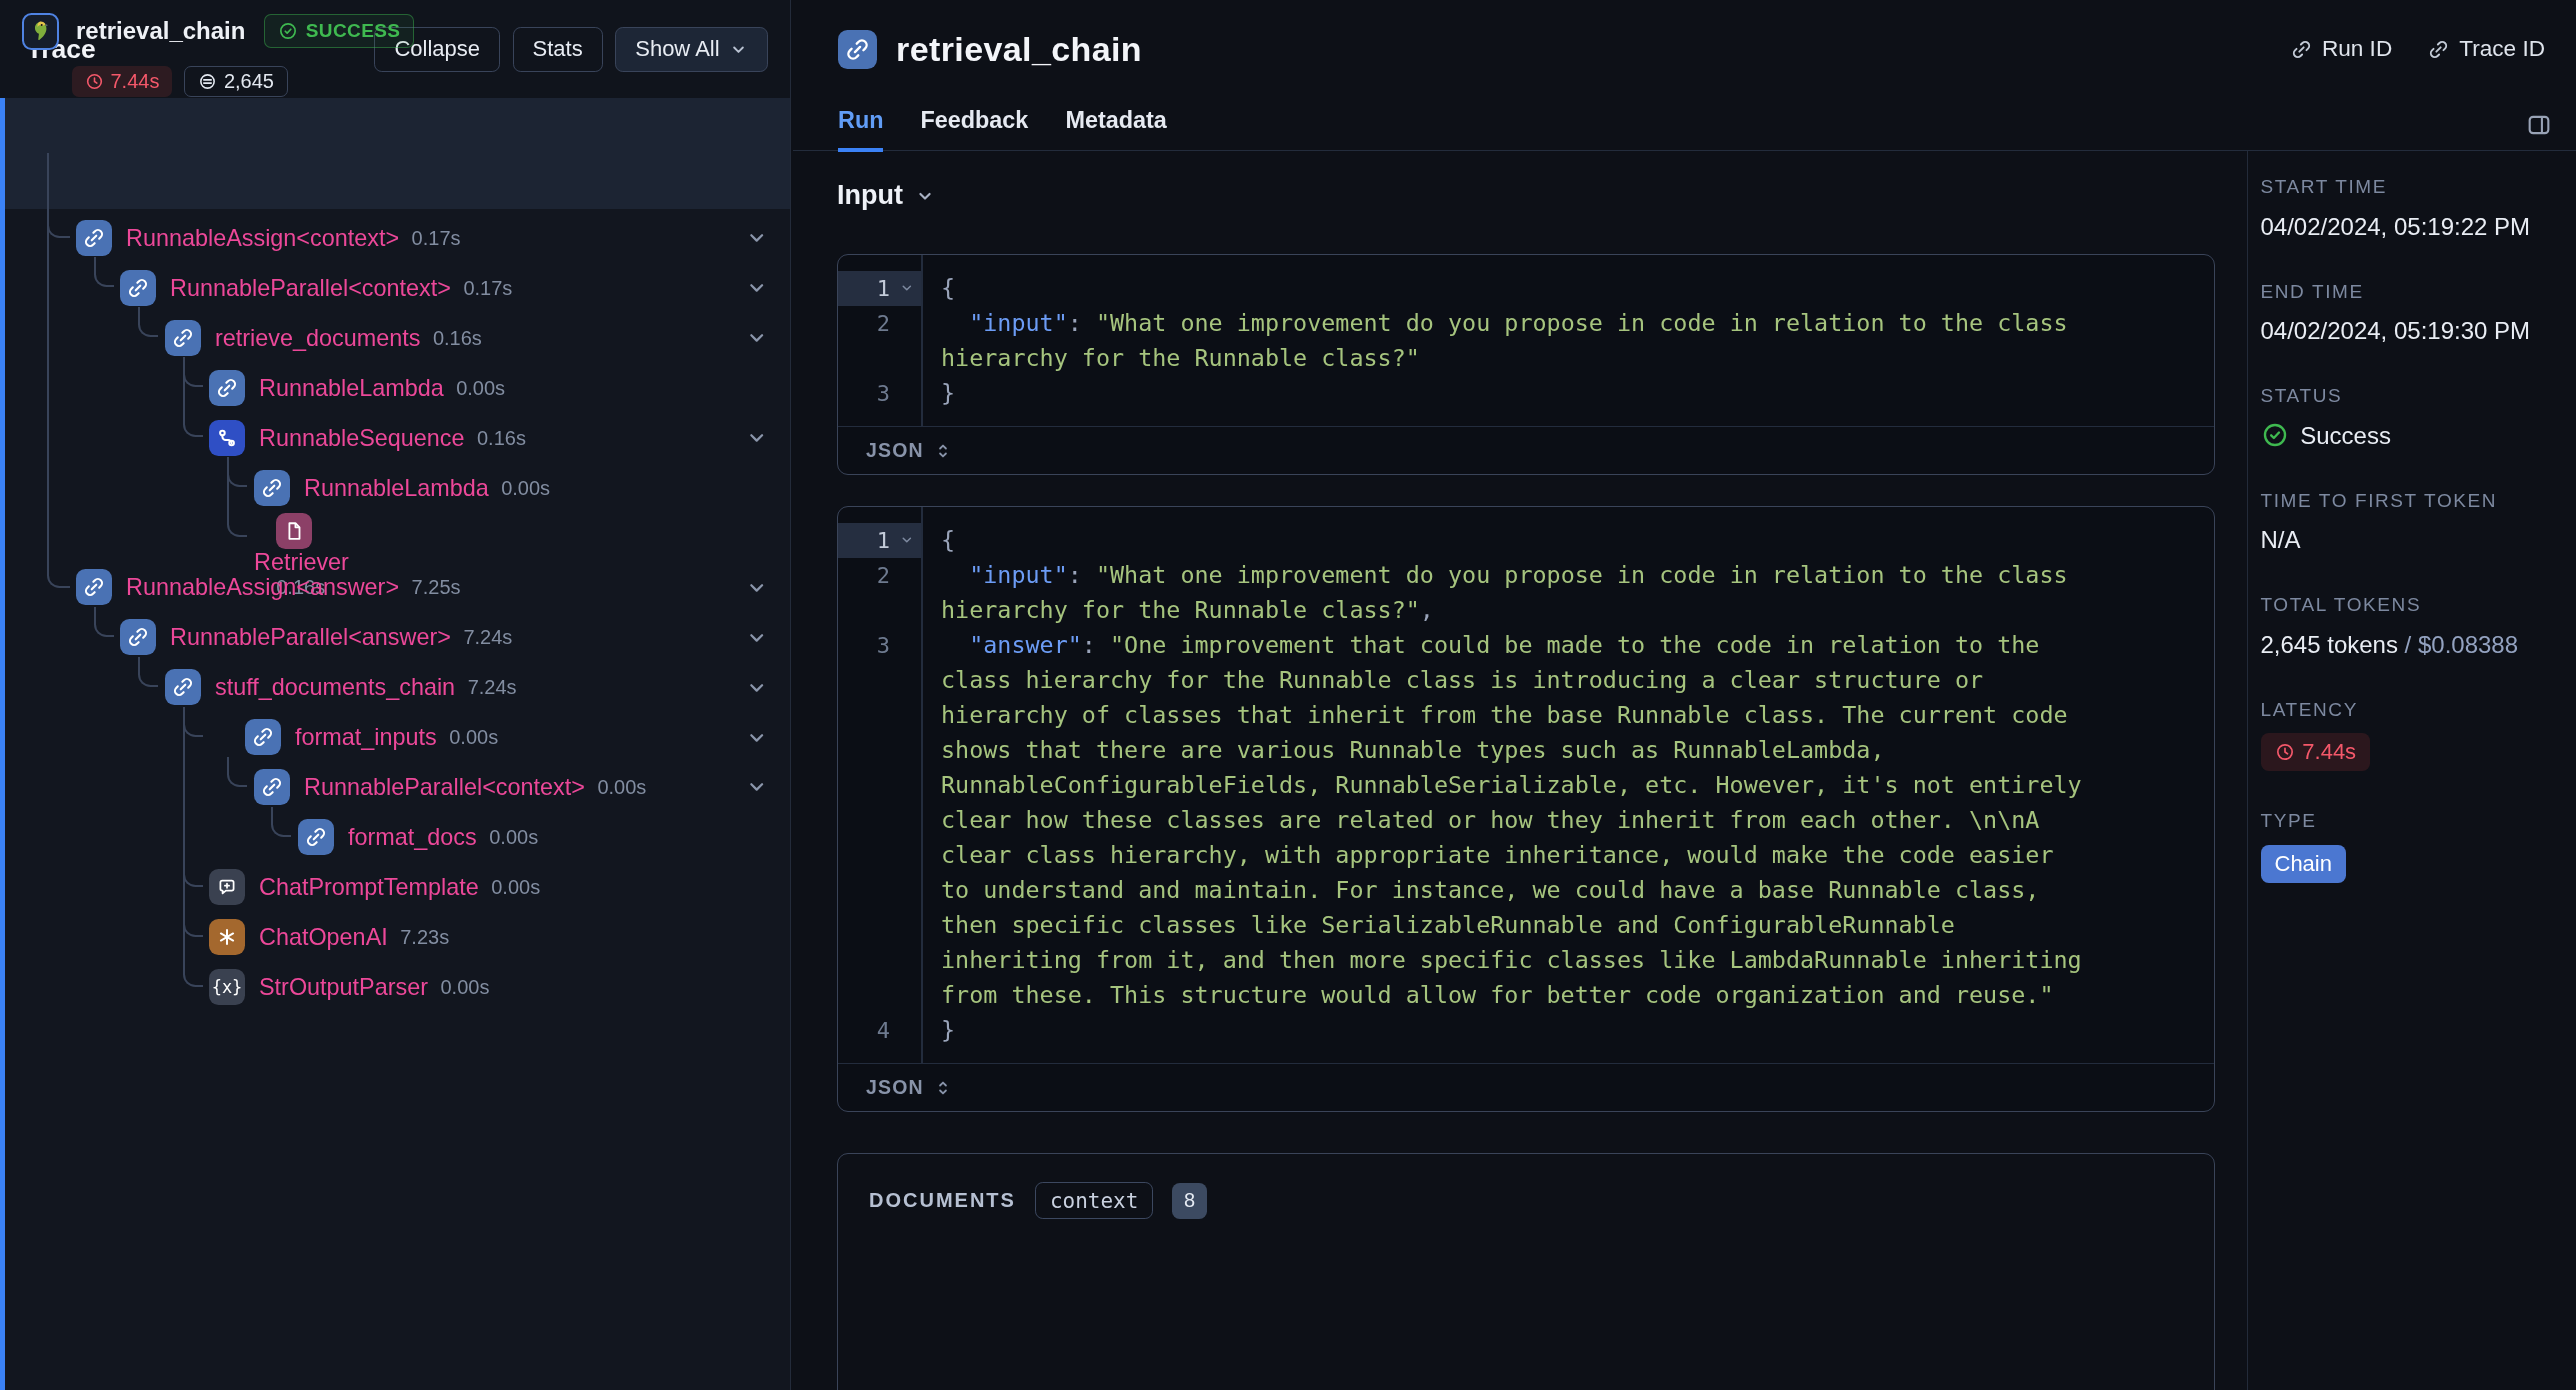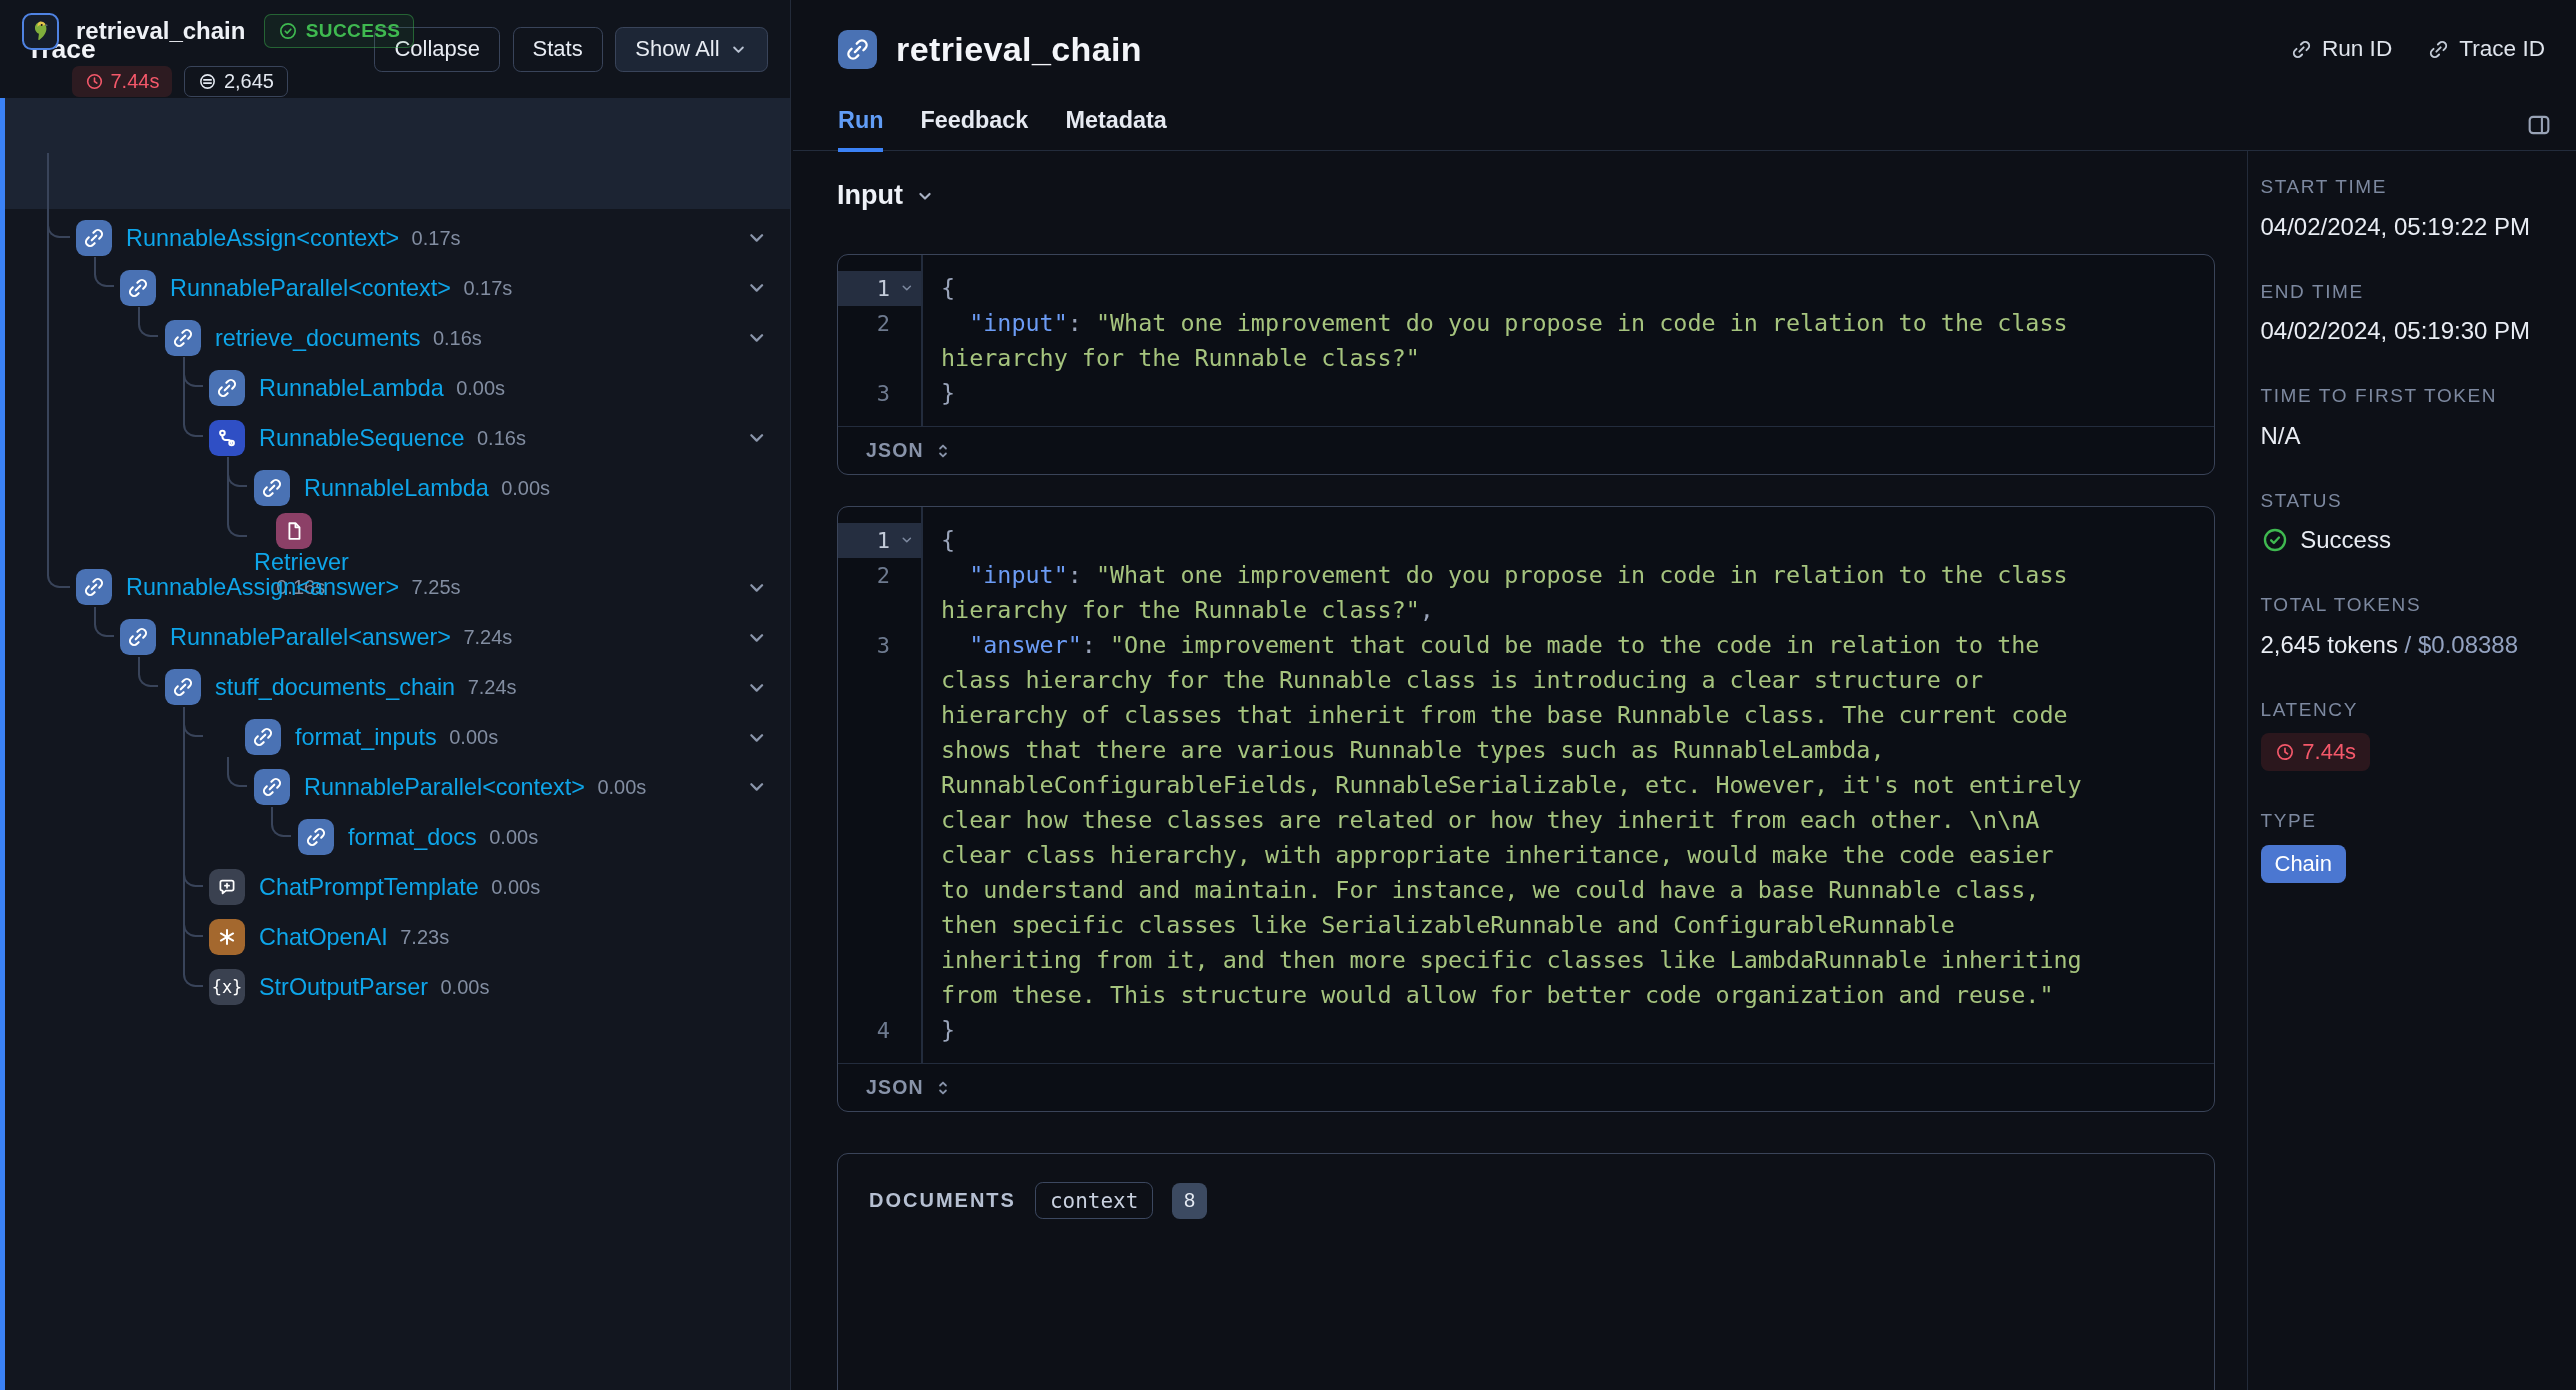--- a/index.html
+++ b/index.html
@@ -40,21 +40,21 @@
   .elbow{position:absolute;border-left:2.3px solid var(--line);border-bottom:2.3px solid var(--line);border-bottom-left-radius:12.5px;}
   .trow{position:absolute;height:50px;display:flex;align-items:center;z-index:2;}
   .ticon{width:36px;height:36px;border-radius:9.4px;display:flex;align-items:center;justify-content:center;flex:0 0 36px;}
   .ticon svg{width:22px;height:22px;}
   .ticon.chain-link{background:var(--icon-link);}
   .ticon.sequence{background:var(--icon-sequence);}
   .ticon.retriever-doc{background:var(--icon-retriever);}
   .ticon.prompt-template,.ticon.output-parser{background:var(--icon-neutral);}
   .ticon.openai{background:var(--icon-openai);}
   .parser-txt{font-family:"DejaVu Sans Mono","Liberation Mono",monospace;font-size:17px;color:#fff;}
-  .tlabel{margin-left:14px;font-size:23.4px;color:#0ea5e9;font-weight:500;white-space:nowrap;}
+  .tlabel{margin-left:14px;font-size:23.4px;color:#ec4899;font-weight:500;white-space:nowrap;}
   .tdur{margin-left:12.5px;font-size:20px;color:var(--muted2);}
   .tchev{position:absolute;width:23.4px;height:23.4px;color:#8b96ab;z-index:2;}
 
   
   .main{position:absolute;left:793px;top:0;right:0;bottom:0;background:var(--bg);}
   .mhead{position:absolute;top:0;left:0;right:0;height:151px;border-bottom:1.6px solid #232c3c;}
   .title-row{position:absolute;left:45px;top:30px;display:flex;align-items:center;gap:19px;}
   .title-icon{width:39px;height:39px;border-radius:9.4px;background:var(--icon-link);display:flex;align-items:center;justify-content:center;}
   .title-icon svg{width:25px;height:25px;}
   .page-title{font-size:34px;font-weight:700;color:#f3f5f9;letter-spacing:0.4px;}
@@ -557,34 +557,34 @@
     <div id="meta-fields">
         <div class="fld">
           <div class="flabel">START TIME</div>
           <div class="fvalue">04/02/2024, 05:19:22 PM</div>
         </div>
         <div class="fld">
           <div class="flabel">END TIME</div>
           <div class="fvalue">04/02/2024, 05:19:30 PM</div>
         </div>
         <div class="fld">
-          <div class="flabel">TIME TO FIRST TOKEN</div>
-          <div class="fvalue">N/A</div>
-        </div>
-        <div class="fld">
           <div class="flabel">STATUS</div>
           <div class="fvalue status-row">
             <span>
               <svg viewBox="0 0 24 24" fill="none" stroke="currentColor" stroke-width="2">
                 <circle cx="12" cy="12" r="8.6"></circle>
                 <path d="m8.7 12.3 2.3 2.3 4.4-4.7" stroke-linecap="round" stroke-linejoin="round"></path>
               </svg>
             </span>
             <span>Success</span>
           </div>
+        </div>
+        <div class="fld">
+          <div class="flabel">TIME TO FIRST TOKEN</div>
+          <div class="fvalue">N/A</div>
         </div>
         <div class="fld">
           <div class="flabel">TOTAL TOKENS</div>
           <div class="fvalue"><span>2,645 tokens</span><span class="cost"> / $0.08388</span></div>
         </div>
         <div class="fld">
           <div class="flabel">LATENCY</div>
           <div><span class="spill red">
               <span>
                 <svg viewBox="0 0 24 24" fill="none" stroke="currentColor" stroke-width="2" style="width: 20px; height: 20px;">

